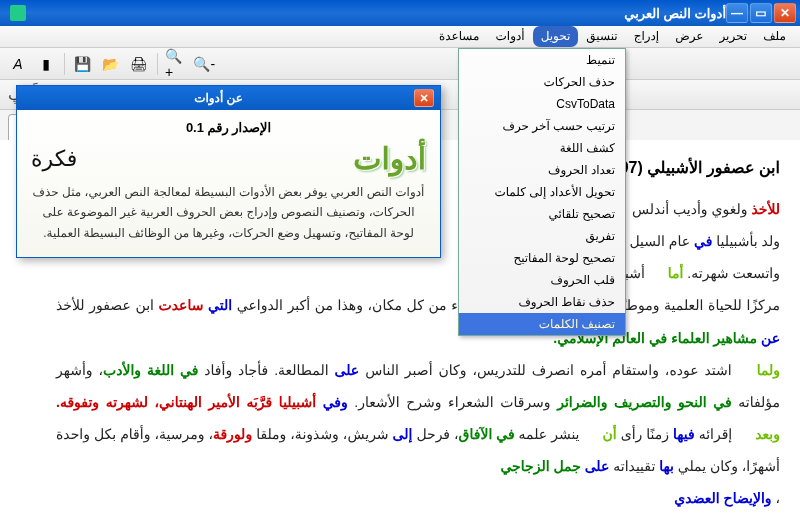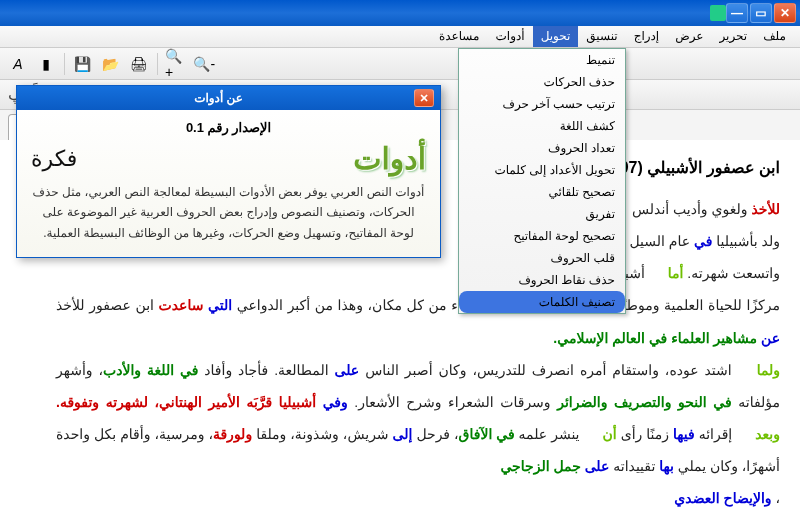--- a/index.html
+++ b/index.html
@@ -8,21 +8,21 @@
 .titlebar { height: 26px; background: linear-gradient(#0058cc,#1d6fd8,#0a5bc4); display: flex; align-items: center; padding: 0 4px; color: #fff; font-size: 13px; }
 .titlebar .app-icon { width: 16px; height: 16px; background: #2c8; border-radius: 2px; margin-left: 6px; }
 .titlebar .title { flex: 1; font-weight: bold; }
 .winbtns { display: flex; gap: 2px; }
 .winbtn { width: 22px; height: 20px; border: 1px solid #fff4; border-radius: 3px; display: flex; align-items: center; justify-content: center; font-size: 12px; color: #fff; font-weight: bold; }
 .winbtn.close { background: linear-gradient(#f07b5b,#d84315); }
 .winbtn.minmax { background: linear-gradient(#3d8ce8,#1d6fd8); }
 
 .menubar { height: 22px; background: linear-gradient(#fafafa,#ececec); border-bottom: 1px solid #ccc; display: flex; padding: 0 6px; font-size: 12px; }
 .menu-item { padding: 3px 8px; cursor: default; }
-.menu-item.active { background: #3165c5; color: #fff; }
+.menu-item.active { background: #3165c5; color: #fff; border-radius: 7px; }
 
 .toolbar { height: 32px; background: linear-gradient(#f8f8f8,#e8e8e8); border-bottom: 1px solid #ccc; display: flex; align-items: center; padding: 0 6px; gap: 4px; direction: ltr; }
 .tbtn { width: 24px; height: 24px; border: 1px solid transparent; border-radius: 3px; display: flex; align-items: center; justify-content: center; font-size: 14px; }
 .tsep { width: 1px; height: 22px; background: #ccc; margin: 0 2px; }
 
 .script-toolbar { height: 30px; background: linear-gradient(#f8f8f8,#e8e8e8); border-bottom: 1px solid #ccc; display: flex; align-items: center; padding: 0 8px; gap: 10px; direction: ltr; font-size: 16px; font-family: "Traditional Arabic", serif; color: #444; }
 .script-toolbar span { cursor: default; }
 
 .tabs { display: flex; gap: 4px; padding: 4px 8px 0; background: #f4f4f4; justify-content: flex-end; }
 .tab { padding: 5px 16px; border: 1px solid #aaa; border-bottom: none; background: linear-gradient(#fdfdfd,#eee); font-size: 13px; border-radius: 4px 4px 0 0; }
@@ -31,21 +31,21 @@
 .content { padding: 10px 20px; font-size: 14px; line-height: 2.3; color: #222; text-align: justify; margin-left: 36px; }
 .content .heading { font-size: 16px; font-weight: bold; color: #000; margin-bottom: 6px; }
 .red { color: #c00; font-weight: bold; }
 .blue { color: #0000d8; font-weight: bold; }
 .green { color: #008000; font-weight: bold; }
 .lime { color: #6fbf00; font-weight: bold; padding-left: 19px; }
 
 
 .dropdown { position: absolute; top: 48px; left: 458px; width: 168px; background: linear-gradient(#fdfdfd,#f2f2f2); border: 1px solid #7a9; box-shadow: 2px 2px 4px rgba(0,0,0,.25); font-size: 12px; z-index: 50; }
 .dropdown .dd-item { padding: 4px 10px; text-align: right; cursor: default; }
-.dropdown .dd-item.highlight { background: #3d74e0; color: #000000; border-radius: 8px; }
+.dropdown .dd-item.highlight { background: #3d74e0; color: #fef9c3; }
 
 
 .dialog { position: absolute; top: 85px; left: 16px; width: 425px; border: 1px solid #0a5bc4; box-shadow: 3px 3px 8px rgba(0,0,0,.3); z-index: 100; background: #fff; }
 .dialog .dlg-title { height: 24px; background: linear-gradient(#1570dd,#0a5bc4); color: #fff; display: flex; align-items: center; padding: 0 6px; font-size: 12px; font-weight: bold; }
 .dialog .dlg-title .t { flex: 1; text-align: center; }
 .dialog .dlg-close { width: 20px; height: 18px; background: linear-gradient(#f07b5b,#d84315); border: 1px solid #fff5; border-radius: 3px; color: #fff; display: flex; align-items: center; justify-content: center; font-size: 11px; font-weight: bold; }
 .dialog .dlg-body { padding: 10px 14px 14px; font-size: 12px; text-align: right; background: linear-gradient(#fff,#f7f7f0); }
 .dialog .ver { text-align: center; font-weight: bold; font-size: 13px; margin-bottom: 6px; }
 .dialog .logo-row { display: flex; align-items: center; justify-content: space-between; margin-bottom: 6px; }
 .dialog .logo { font-size: 30px; font-weight: bold; color: #6aa329; text-shadow: 1px 1px 0 #fff, 2px 2px 2px #9c9; font-family: "Traditional Arabic", serif; }
@@ -54,20 +54,21 @@
 </style>
 </head>
 <body>
 
 <div class="titlebar">
   <div class="winbtns">
     <div class="winbtn close">✕</div>
     <div class="winbtn minmax">▭</div>
     <div class="winbtn minmax">—</div>
   </div>
+  <span class="title">أدوات النص العربي</span>
   <span class="app-icon"></span>
 </div>
 
 <div class="menubar">
   <div class="menu-item">ملف</div>
   <div class="menu-item">تحرير</div>
   <div class="menu-item">عرض</div>
   <div class="menu-item">إدراج</div>
   <div class="menu-item">تنسيق</div>
   <div class="menu-item active">تحويل</div>
@@ -129,20 +130,21 @@
     <span class="lime">ولما</span><span> اشتد عوده، واستقام أمره انصرف للتدريس، وكان أصبر الناس </span><span class="blue">على</span><span> المطالعة. فأجاد وأفاد </span><span class="green">في اللغة والأدب</span><span>، وأشهر مؤلفاته </span><span class="green">في النحو والتصريف والضرائر</span><span> وسرقات الشعراء وشرح الأشعار. </span><span class="blue">وفي</span><span class="red"> أشبيليا قرَّبَه الأمير الهنتاني، لشهرته وتفوقه. </span><span class="lime">وبعد</span><span> إقرائه </span><span class="blue">فيها</span><span> زمنًا رأى </span><span class="lime">أن</span><span> ينشر علمه </span><span class="green">في الآفاق</span><span>، فرحل </span><span class="blue">إلى</span><span> شريش، وشذونة، وملقا </span><span class="red">ولورقة</span><span>، ومرسية، وأقام بكل واحدة أشهرًا، وكان يملي </span><span class="blue">بها</span><span> تقييداته </span><span class="blue">على</span><span class="green"> جمل الزجاجي</span>
   </div>
   <div>
     <span>، </span><span class="blue">والإيضاح العضدي</span>
   </div>
 </div>
 
 <div class="dropdown">
   <div class="dd-item">تنميط</div>
   <div class="dd-item">حذف الحركات</div>
+  <div class="dd-item">CsvToData</div>
   <div class="dd-item">ترتيب حسب آخر حرف</div>
   <div class="dd-item">كشف اللغة</div>
   <div class="dd-item">تعداد الحروف</div>
   <div class="dd-item">تحويل الأعداد إلى كلمات</div>
   <div class="dd-item">تصحيح تلقائي</div>
   <div class="dd-item">تفريق</div>
   <div class="dd-item">تصحيح لوحة المفاتيح</div>
   <div class="dd-item">قلب الحروف</div>
   <div class="dd-item">حذف نقاط الحروف</div>
   <div class="dd-item highlight">تصنيف الكلمات</div>

